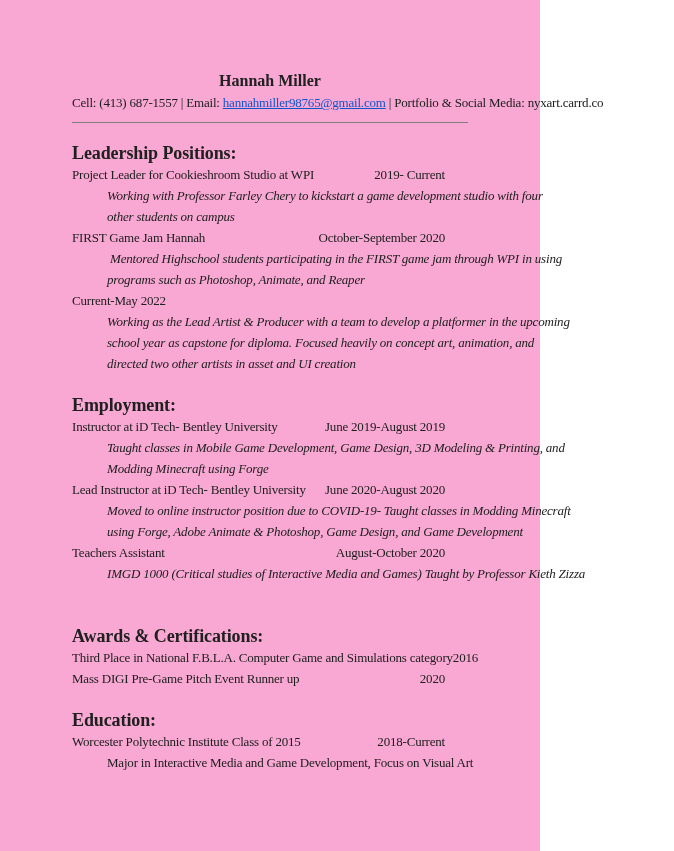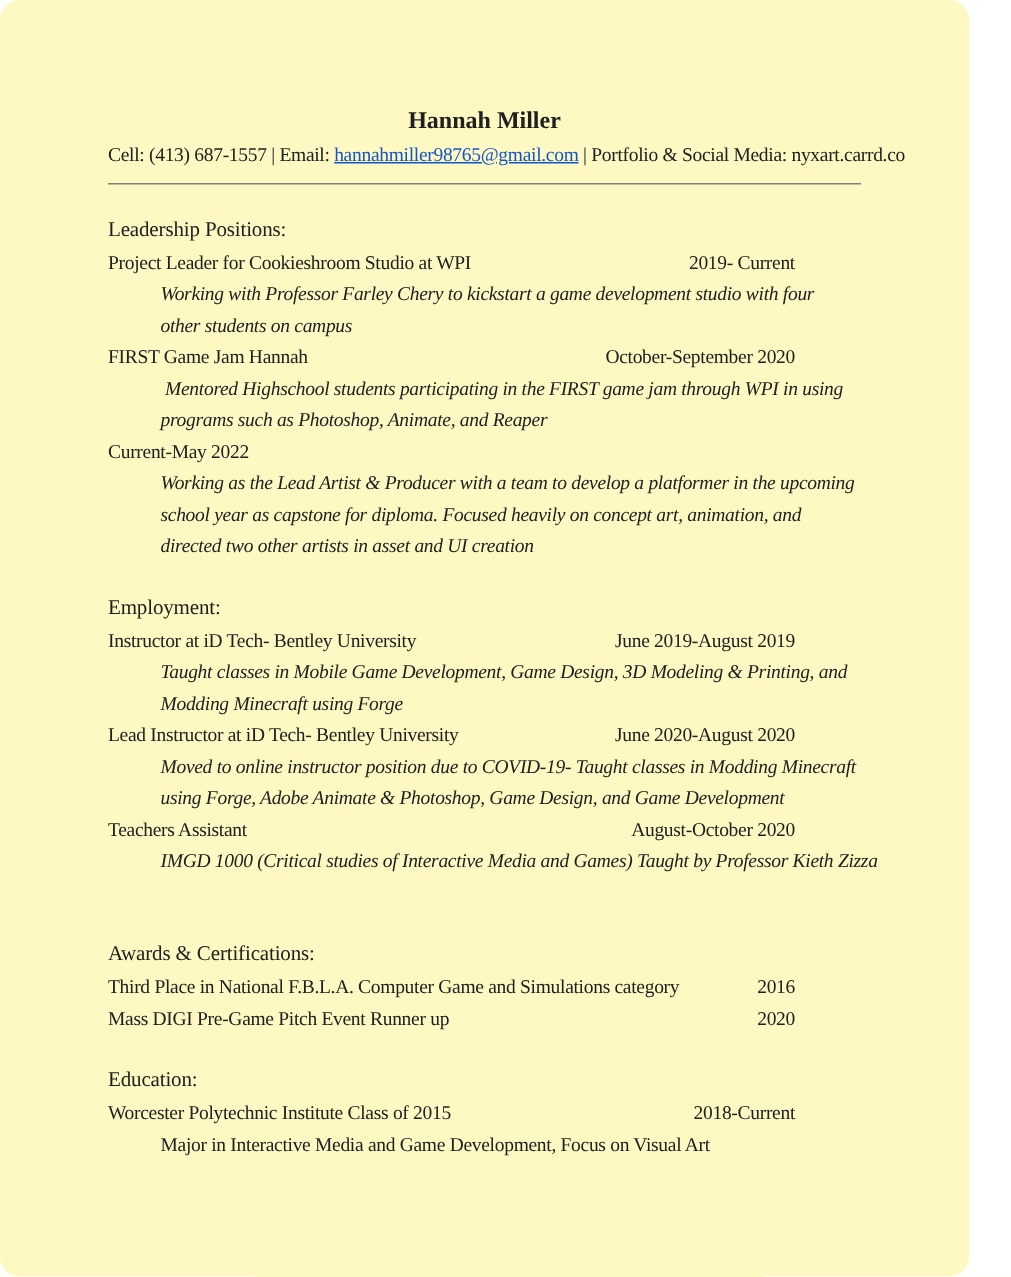--- a/index.html
+++ b/index.html
@@ -10,26 +10,25 @@
   body {
     width: 674px;
     height: 851px;
     overflow: hidden;
     font-family: "Liberation Serif", "DejaVu Serif", serif;
     color: #202020;
     font-size: 13px;
     letter-spacing: -0.2px;
   }
   .page {
-    width: 646px;
+    width: 540px;
     height: 851px;
     box-sizing: border-box;
     padding: 70px 72px 0 72px;
-    background: #fef9c3;
-    border-radius: 13px;
+    background: #f9a8d4;
   }
   
   .name {
     margin: 0;
     font-size: 16px;
     font-weight: bold;
     text-align: center;
     line-height: 22px;
     letter-spacing: 0;
   }
@@ -49,33 +48,33 @@
     border-top: 1.5px solid #7f7f7f;
     margin: 9px 0 0 0;
   }
   
   .section { margin-top: 20px; }
   .section + .section { margin-top: 21px; }
   
   .section:nth-of-type(3) { margin-top: 42px; }
   .heading {
     margin: 0;
-    font-size: 14px;
-    font-weight: normal;
+    font-size: 18px;
+    font-weight: bold;
     line-height: 21px;
     letter-spacing: -0.1px;
   }
   .entry-row {
     display: flex;
     justify-content: space-between;
     align-items: center;
     line-height: 21px;
   }
   .entry-title { white-space: nowrap; }
-  .entry-date  { white-space: nowrap; margin-right: 44px; }
+  .entry-date  { white-space: nowrap; margin-right: 23px; }
   .desc {
     margin-left: 35px;
     line-height: 21px;
     white-space: pre;
   }
   .desc.italic { font-style: italic; }
 </style>
 </head>
 <body>
 

